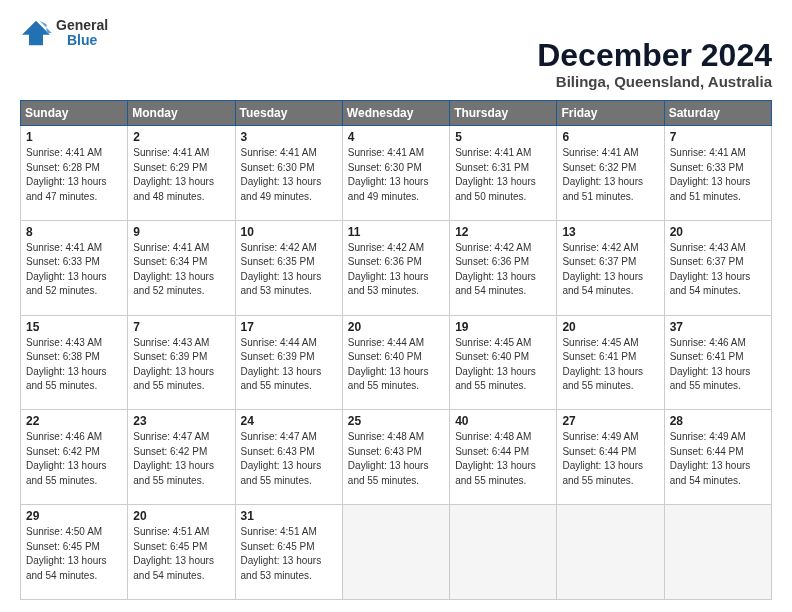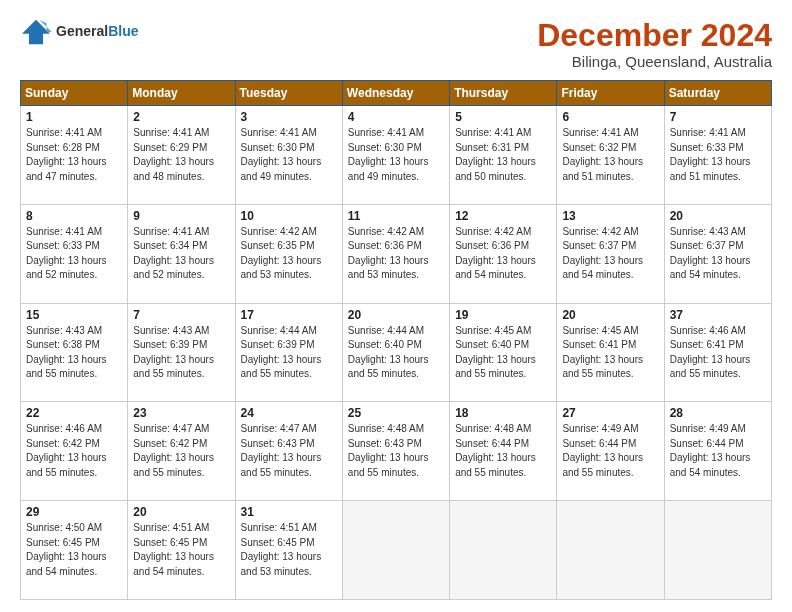--- a/index.html
+++ b/index.html
@@ -23,60 +23,62 @@
       justify-content: space-between;
       margin-bottom: 10px;
     }
     .logo {
       display: flex;
       align-items: center;
       gap: 4px;
     }
     .logo-text {
       display: flex;
-      flex-direction: row;
+      flex-direction: column;
       line-height: 1.1;
     }
     .logo-general {
       font-size: 14px;
       font-weight: bold;
       color: #333;
     }
     .logo-blue {
       font-size: 14px;
       font-weight: bold;
       color: #2271b3;
+      text-align: center;
     }
     .logo-icon {
       width: 32px;
       height: 28px;
     }
     .title-block {
       text-align: right;
     }
     .title-block h1 {
       font-size: 32px;
       font-weight: bold;
-      color: #c2410c;
+      color: #0f172a;
       line-height: 1.1;
+      margin-top: 20px;
     }
     .title-block h2 {
       font-size: 15px;
-      font-weight: normal;
+      font-weight: bold;
       color: #444;
     }
     .calendar {
       flex: 1;
       border: 1px solid #ccc;
       border-collapse: collapse;
       width: 100%;
       table-layout: fixed;
     }
     .calendar thead tr th {
-      background: #a16207;
+      background: #737373;
       color: #fff;
       font-size: 12px;
       font-weight: bold;
       padding: 5px 4px;
       text-align: left;
       border: 1px solid #1a5a96;
     }
     .calendar tbody tr td {
       border: 1px solid #ccc;
       vertical-align: top;
@@ -237,21 +239,21 @@
           </td>
           <td>
             <span class="day-num">24</span>
             <div class="day-info">Sunrise: 4:47 AM<br>Sunset: 6:43 PM<br>Daylight: 13 hours and 55 minutes.</div>
           </td>
           <td>
             <span class="day-num">25</span>
             <div class="day-info">Sunrise: 4:48 AM<br>Sunset: 6:43 PM<br>Daylight: 13 hours and 55 minutes.</div>
           </td>
           <td>
-            <span class="day-num">18</span>
+            <span class="day-num">40</span>
             <div class="day-info">Sunrise: 4:48 AM<br>Sunset: 6:44 PM<br>Daylight: 13 hours and 55 minutes.</div>
           </td>
           <td>
             <span class="day-num">27</span>
             <div class="day-info">Sunrise: 4:49 AM<br>Sunset: 6:44 PM<br>Daylight: 13 hours and 55 minutes.</div>
           </td>
           <td>
             <span class="day-num">28</span>
             <div class="day-info">Sunrise: 4:49 AM<br>Sunset: 6:44 PM<br>Daylight: 13 hours and 54 minutes.</div>
           </td>

